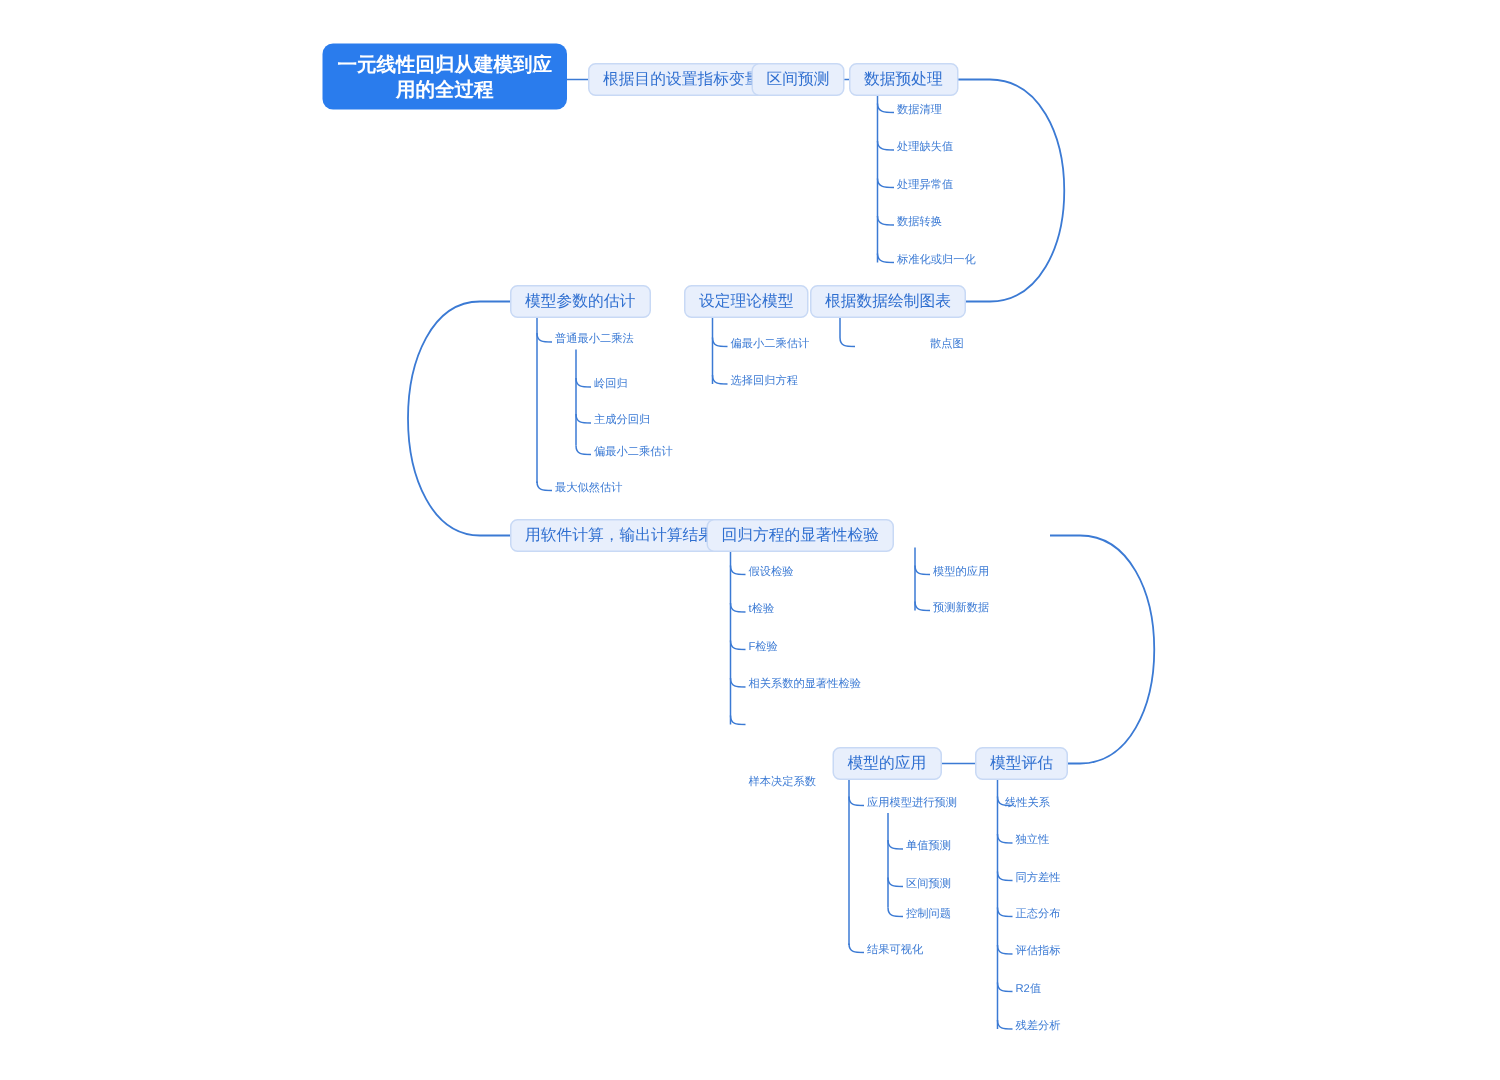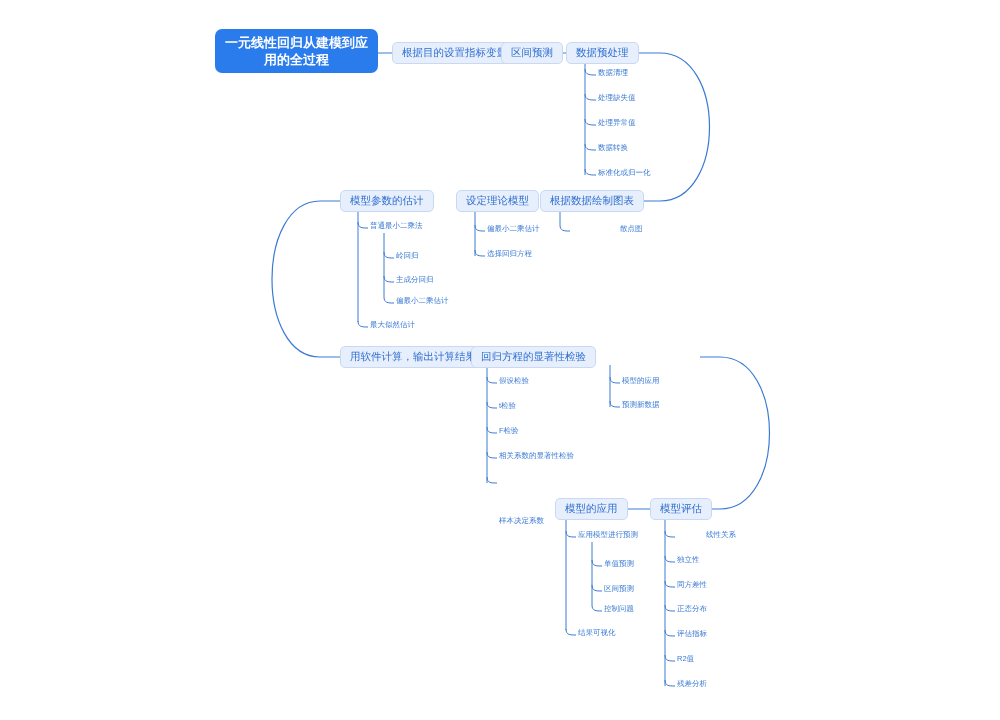--- a/index.html
+++ b/index.html
@@ -154,21 +154,21 @@
   <div class="node leaf" style="left:499px;top:426px;">F检验</div>
   <div class="node leaf" style="left:499px;top:451px;">相关系数的显著性检验</div>
   <div class="node leaf" style="left:499px;top:476px;margin-top:40px;">样本决定系数</div>
 
   <div class="node leaf" style="left:622px;top:376px;">模型的应用</div>
   <div class="node leaf" style="left:622px;top:400px;">预测新数据</div>
 
   <div class="node main" style="left:555px;top:498px;height:22px;">模型的应用</div>
   <div class="node main" style="left:650px;top:498px;height:22px;">模型评估</div>
 
-  <div class="node leaf" style="left:677px;top:530px;padding-left:29px;">线性关系</div>
+  <div class="node leaf" style="left:641px;top:530px;padding-left:29px;">线性关系</div>
   <div class="node leaf" style="left:677px;top:555px;">独立性</div>
   <div class="node leaf" style="left:677px;top:580px;">同方差性</div>
   <div class="node leaf" style="left:677px;top:604px;">正态分布</div>
   <div class="node leaf" style="left:677px;top:629px;">评估指标</div>
   <div class="node leaf" style="left:677px;top:654px;">R2值</div>
   <div class="node leaf" style="left:677px;top:679px;">残差分析</div>
 
   <div class="node leaf" style="left:578px;top:530px;">应用模型进行预测</div>
   <div class="node leaf" style="left:578px;top:628px;">结果可视化</div>
   <div class="node leaf2" style="left:604px;top:559px;">单值预测</div>

